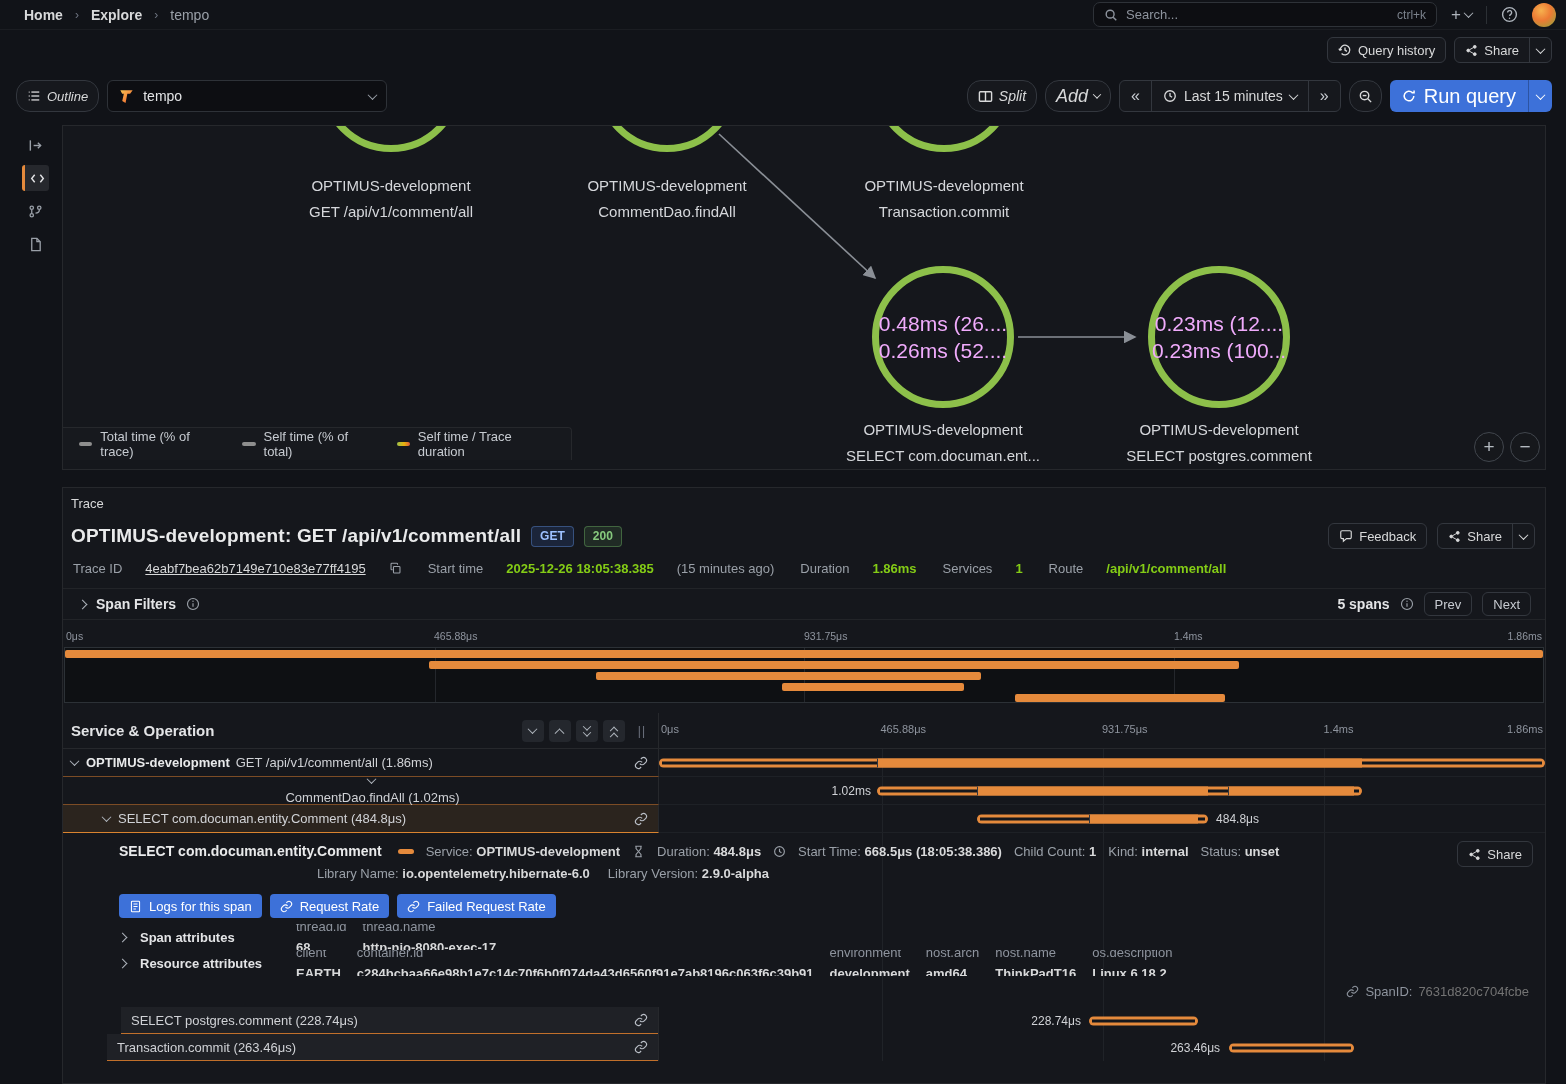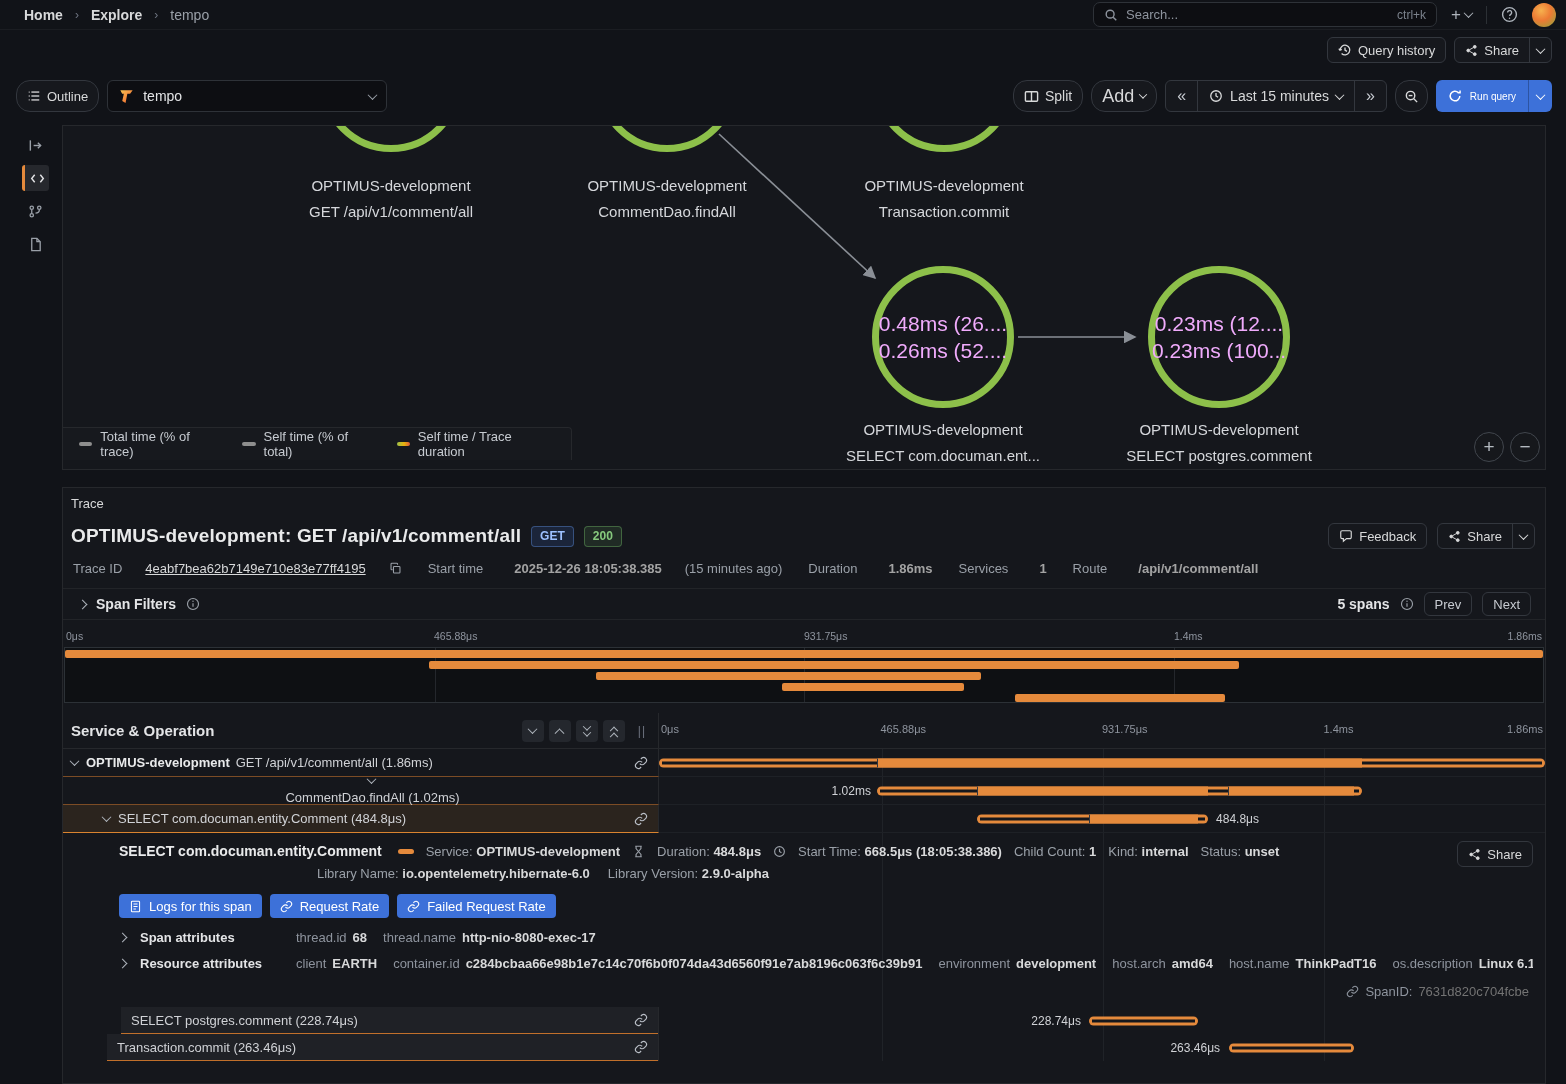--- a/index.html
+++ b/index.html
@@ -39,30 +39,30 @@
   .btn { height:26px; display:inline-flex; align-items:center; gap:6px; padding:0 10px; border-radius:6px;
          border:1px solid #33373e; background:#16181d; color:#d8d9da; font-size:13px; cursor:pointer; white-space:nowrap; }
   .btn .chev { width:6px; height:6px; }
   .split-btn { display:flex; align-items:stretch; border:1px solid #33373e; border-radius:6px; background:#16181d; overflow:hidden; height:26px; }
   .split-btn .main { display:flex; align-items:center; gap:6px; padding:0 10px; font-size:13px; }
   .split-btn .caret { display:flex; align-items:center; padding:0 7px; border-left:1px solid #33373e; }
 
   
   .toolbar { position:absolute; top:74px; left:0; right:0; height:44px; display:flex; align-items:center;
              gap:8px; padding:0 14px 0 16px; }
-  .btn32 { height:32px; border-radius:14px; }
+  .btn32 { height:32px; border-radius:14px;font-style:italic; }
   .ds-picker { width:280px; height:32px; border:1px solid #2e3238; border-radius:6px; background:#0d0e12;
                display:flex; align-items:center; gap:8px; padding:0 10px; font-size:14px; color:#e3e4e6; cursor:pointer; }
   .ds-picker .chev { margin-left:auto; color:#9aa0a8; }
   .toolbar-right { margin-left:auto; display:flex; align-items:center; gap:8px; }
   .seg-group { display:flex; align-items:stretch; height:32px; border:1px solid #33373e; border-radius:6px; overflow:hidden; background:#16181d; }
   .seg { display:flex; align-items:center; gap:7px; padding:0 11px; border-left:1px solid #33373e; font-size:14px; cursor:pointer; }
   .seg:first-child { border-left:0; }
   .btn-run { display:flex; align-items:stretch; height:32px; border-radius:6px; overflow:hidden; background:#3d71d9; color:#fff; cursor:pointer; }
-  .btn-run .main { display:flex; align-items:center; gap:8px; padding:0 12px; font-size:10px; font-weight:500; }
+  .btn-run .main { display:flex; align-items:center; gap:8px; padding:0 12px; font-size:20px; font-weight:500; }
   .btn-run .caret { display:flex; align-items:center; padding:0 8px; border-left:1px solid rgba(0,0,0,.25); }
 
   
   .side-icons { position:absolute; left:22px; top:132px; width:27px; display:flex; flex-direction:column; gap:7px; }
   .side-ic { height:26px; display:flex; align-items:center; justify-content:center; color:#9aa0a8; border-radius:3px; cursor:pointer; }
   .side-ic.active { background:#26282d; color:#e3e4e6; border-left:3px solid #e58a3c; }
 
   
   .graph-panel { position:absolute; left:62px; top:125px; width:1484px; height:345px; background:#15171c;
                  border:1px solid #26282c; overflow:hidden; }
@@ -84,21 +84,21 @@
                  border:1px solid #26282c; overflow:hidden; }
   .trace-head { padding:8px 10px 0 8px; }
   .panel-label { font-size:13px; color:#d8d9da; }
   .trace-title-row { display:flex; align-items:center; gap:10px; margin-top:12px; }
   .trace-title { font-size:19px; font-weight:700; color:#e9eaeb; letter-spacing:.2px; }
   .badge { height:21px; display:inline-flex; align-items:center; padding:0 8px; border-radius:4px; font-size:12px; font-weight:600; }
   .badge.method { color:#9ec1ff; background:rgba(61,113,217,.16); border:1px solid rgba(110,166,255,.35); }
   .badge.status { color:#86c97d; background:rgba(115,191,105,.12); border:1px solid rgba(115,191,105,.4); }
   .trace-title-row .spacer { flex:1; }
   .trace-meta { display:flex; align-items:center; gap:26px; margin:12px 0 0 2px; font-size:13px; color:#9aa0a8; white-space:nowrap; }
-  .trace-meta b { color:#a3a3a3; font-weight:600;margin-left:8px; }
+  .trace-meta b { color:#84cc16; font-weight:600; }
   .trace-meta .tid { color:#d8d9da; text-decoration:underline; font-weight:400; }
   .meta-item { display:flex; align-items:center; gap:23px; }
 
   .spanfilters-row { margin-top:12px; height:32px; display:flex; align-items:center; gap:10px; padding:0 14px 0 16px;
                      border-top:1px solid #222428; border-bottom:1px solid #222428; }
   .sf-title { font-size:14px; font-weight:600; color:#e3e4e6; }
   .spanfilters-row .spacer { flex:1; }
   .spancount { font-size:14px; font-weight:600; color:#e3e4e6; }
   .btn-sm { height:24px; padding:0 10px; border:1px solid #33373e; border-radius:6px; background:transparent;
             color:#c7cbd1; font-size:13px; display:inline-flex; align-items:center; cursor:pointer; }
@@ -149,21 +149,21 @@
   .d-head b, .d-lib b { color:#d8d9da; font-weight:600; }
   .d-share { position:absolute; right:12px; top:8px; }
   .d-lib { margin:7px 0 0 198px; font-size:13px; color:#9aa0a8; display:flex; gap:18px; }
   .d-buttons { display:flex; gap:8px; margin:13px 0 6px 0; }
   .btn-primary { height:24px; background:#3d71d9; border:0; border-radius:4px; color:#fff; font-size:13px;
                  display:inline-flex; align-items:center; gap:7px; padding:0 10px; cursor:pointer;
                  font-family:"Liberation Sans",sans-serif; font-weight:500; }
   .attr-row { display:flex; align-items:center; gap:8px; height:26px; font-size:13px; white-space:nowrap; overflow:hidden; }
   .attr-row .chev { color:#aeb4bc; flex:none; }
   .attr-label { font-weight:600; color:#e3e4e6; width:148px; flex:none; margin-left:6px; }
-  .kv { display:flex; gap:6px; margin-right:8px; }
+  .kv { display:flex; gap:6px; margin-right:8px;flex-direction:column; }
   .kv .k { color:#8e949e; } .kv .v { color:#d8d9da; font-weight:600; }
   .spanid-row { display:flex; justify-content:flex-end; align-items:center; gap:6px; margin-top:8px;
                 padding-right:4px; font-size:13px; color:#8e949e; }
   .spanid-row b { color:#737373; font-weight:400; }
 
   
   .span-row.mini { height:27px; }
   .sr-left-mini { width:596px; flex:none; display:flex; border-right:1px solid #26282c; }
   .namebox { flex:1; display:flex; align-items:center; gap:6px; background:#1f2126; border-bottom:1px solid #c1702b;
              padding:0 10px; font-size:13px; color:#d0d2d6; cursor:pointer; }

